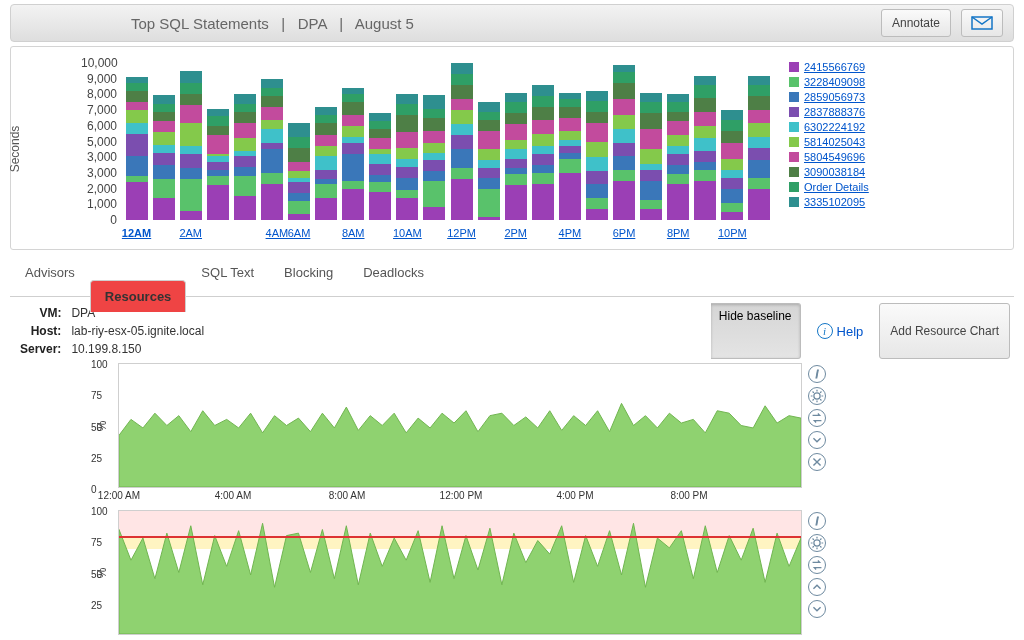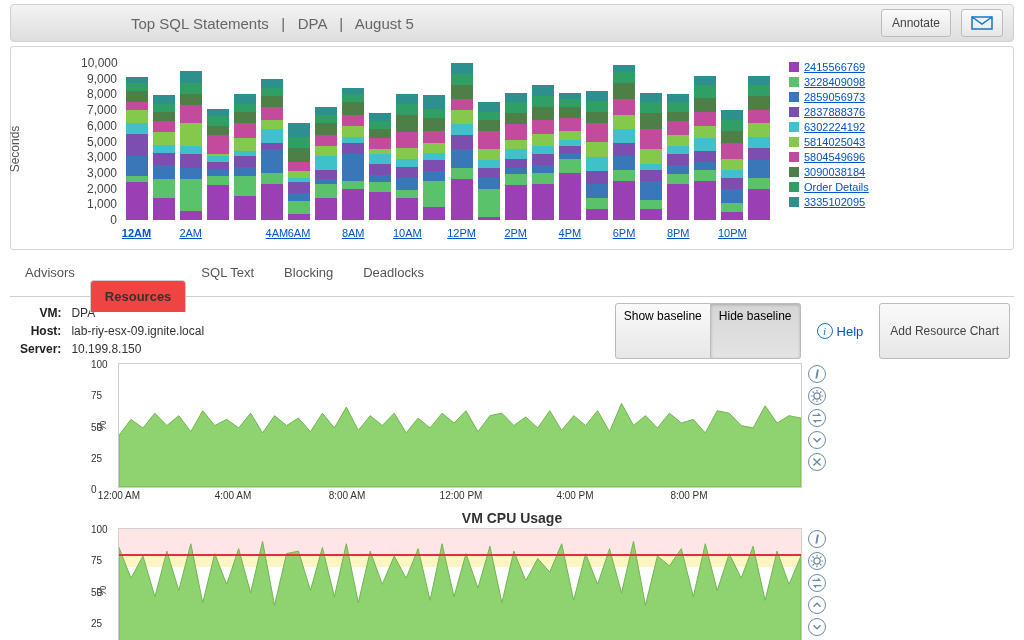--- a/index.html
+++ b/index.html
@@ -453,32 +453,31 @@
 <div class="row2">
   <div class="meta">
     <table>
         <tbody>
       <tr>
             <td class="k">VM:</td>
             <td>DPA</td>
           </tr>
       <tr>
             <td class="k">Host:</td>
-            <td>lab-riy-esx-09.ignite.local</td>
+            <td>lab-riy-esx-05.ignite.local</td>
           </tr>
       <tr>
             <td class="k">Server:</td>
             <td>10.199.8.150</td>
           </tr>
     </tbody>
       </table>
   </div>
   <span class="spacer"></span>
   <div class="seg-btns">
-    <div class="b">Show baseline</div>
     <div class="b active">Hide baseline</div>
   </div>
   <div class="help">
     <span class="i">i</span>
     <span>Help</span>
   </div>
   <button class="btn" style="min-width:128px">Add Resource Chart</button>
 </div>
 
 <div id="rcharts">
@@ -526,21 +525,20 @@
           <div class="ricon">
             <svg width="18" height="18" viewBox="0 0 18 18">
               <path d="M5 5l8 8M13 5l-8 8" stroke-width="1.6"></path>
             </svg>
           </div>
         </div>
       </div>
       <div style="height: 18px;"></div>
     </div>
     <div class="rc">
-      <div class="ttl">VM CPU Usage</div>
       <div class="rc-wrap">
         <div class="rc-plot">
           <div class="ylabel2">%</div>
           <div class="ytick2" style="top: 93.75px;">25</div>
           <div class="ytick2" style="top: 62.5px;">50</div>
           <div class="ytick2" style="top: 31.25px;">75</div>
           <div class="ytick2" style="top: 0px;">100</div>
           <div class="band" style="top: 0px; height: 25px; background: rgba(255, 170, 170, 0.3);"></div>
           <div class="band" style="top: 25px; height: 12.5px; background: rgba(255, 230, 120, 0.45);"></div>
           <svg class="area" viewBox="0 0 684 125" preserveAspectRatio="none">

